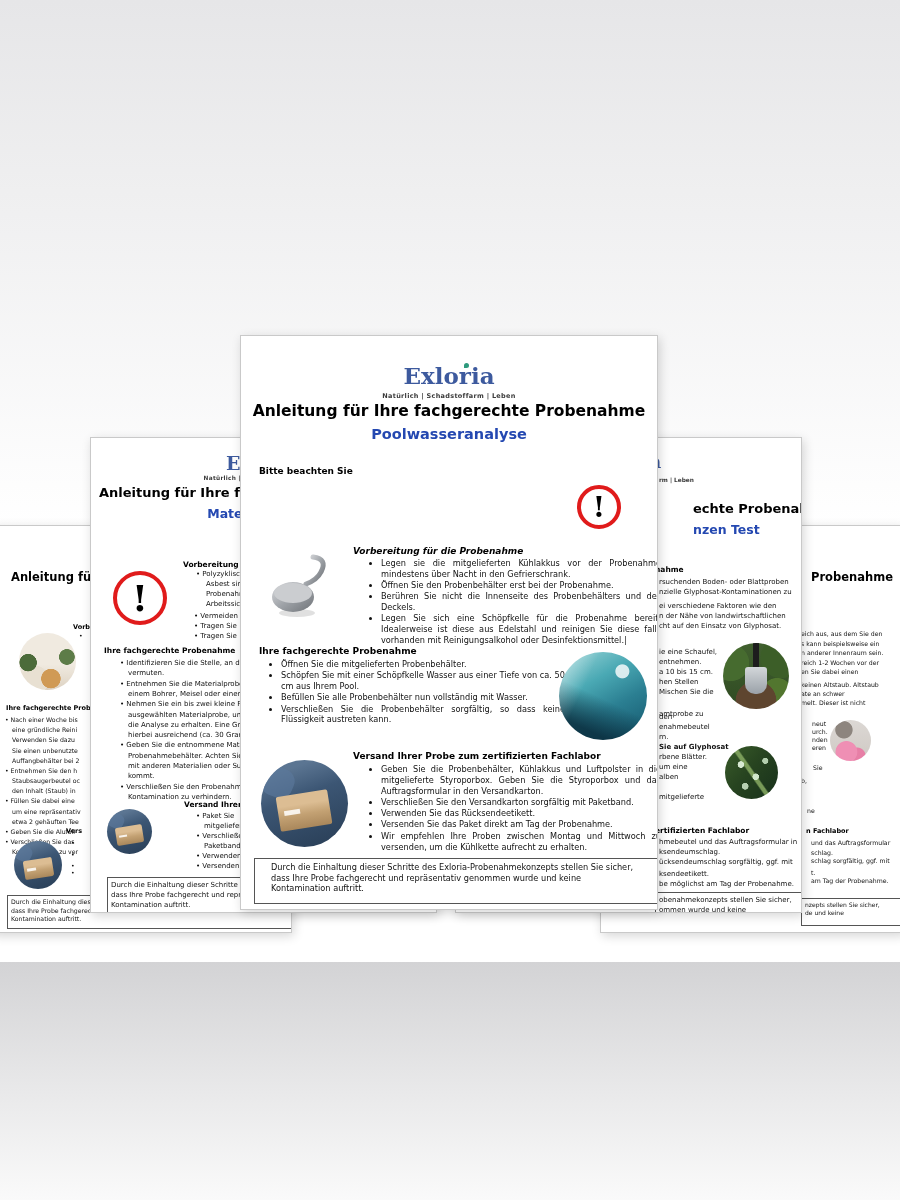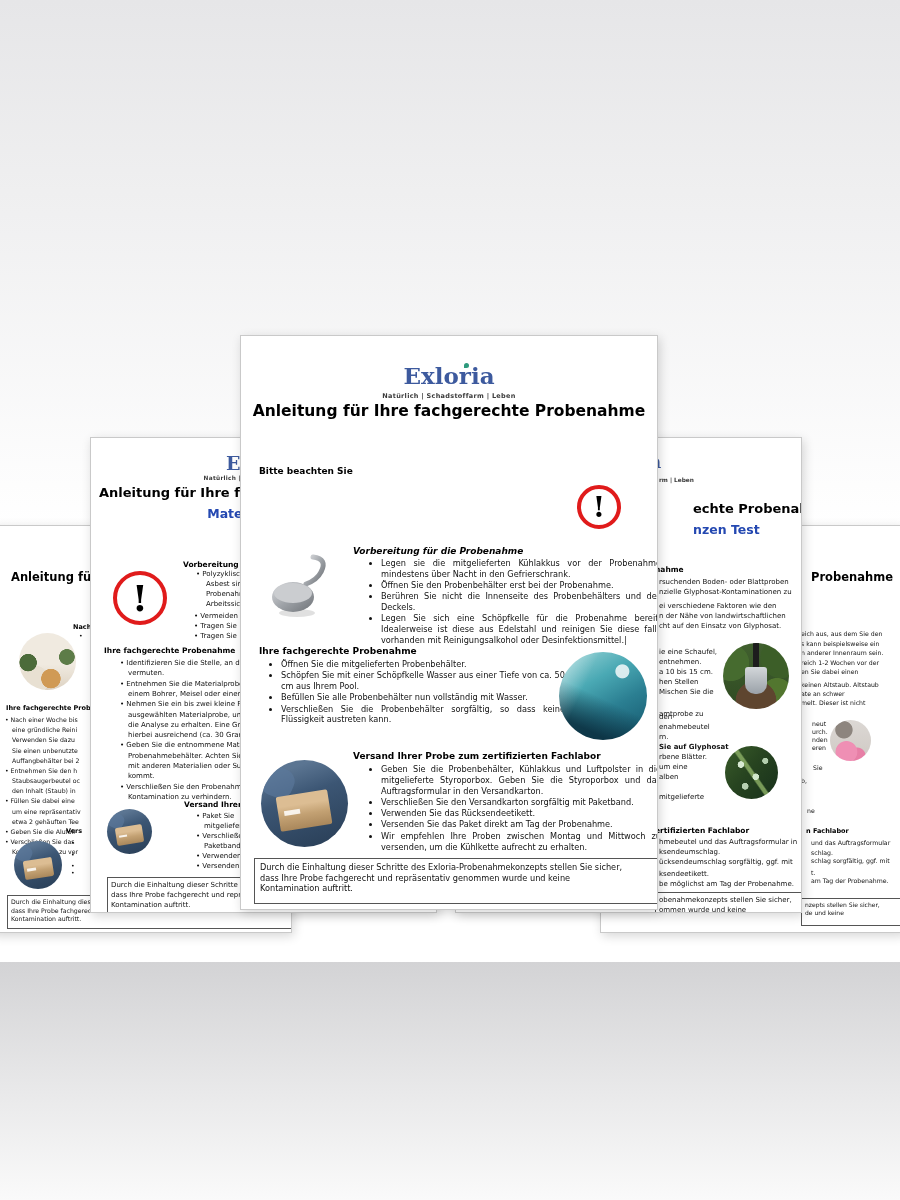--- a/index.html
+++ b/index.html
@@ -69,21 +69,21 @@
 </style>
 </head>
 <body>
 
 <div class="canvas">
   <div class="band"></div>
 
 
   <div class="page" style="left:-10px;top:525px;width:300px;height:406px;z-index:1;">
     <div class="frag h" style="left:20px;top:44px;font-size:11.5px;">Anleitung für I</div>
-    <div class="frag h" style="left:82px;top:97px;font-size:6.5px;">Nach</div>
+    <div class="frag h" style="left:82px;top:97px;font-size:6.5px;">Vorb</div>
     <div class="frag s62" style="left:88px;top:106px;">•</div>
     <div class="img img-room" style="left:28px;top:107px;width:57px;height:57px;"></div>
     <div class="frag h" style="left:15px;top:178px;font-size:6.5px;">Ihre fachgerechte Probe</div>
     <div class="frag s62" style="left:14px;top:190px;">• Nach einer Woche bis</div>
     <div class="frag s62" style="left:21px;top:200px;">eine gründliche Reini</div>
     <div class="frag s62" style="left:21px;top:210px;">Verwenden Sie dazu</div>
     <div class="frag s62" style="left:21px;top:221px;">Sie einen unbenutzte</div>
     <div class="frag s62" style="left:21px;top:231px;">Auffangbehälter bei 2</div>
     <div class="frag s62" style="left:14px;top:241px;">• Entnehmen Sie den h</div>
     <div class="frag s62" style="left:21px;top:251px;">Staubsaugerbeutel oc</div>
@@ -227,20 +227,21 @@
       <div class="frag s7" style="position:static;">obenahmekonzepts stellen Sie sicher,</div>
       <div class="frag s7" style="position:static;">ommen wurde und keine</div>
     </div>
   </div>
 
   <div class="page" style="left:240px;top:335px;width:416px;height:573px;z-index:3;">
     <div class="logo" style="top:26px;font-size:23px;">Exloria</div>
     <div class="idot" style="left:calc(50% + 15px);top:27px;"></div>
     <div class="tagline" style="top:56px;font-size:6.5px;">Natürlich | Schadstoffarm | Leben</div>
     <div class="doctitle" style="top:66px;font-size:15.5px;">Anleitung für Ihre fachgerechte Probenahme</div>
+    <div class="docsub" style="top:90px;font-size:14.5px;">Poolwasseranalyse</div>
 
     <div class="frag h" style="left:18px;top:130px;font-size:9px;">Bitte beachten Sie</div>
     <div class="warn" style="left:336px;top:149px;width:36px;height:36px;font-size:28px;">!</div>
 
     <div class="frag h" style="left:112px;top:210px;font-size:9px;font-style:italic;">Vorbereitung für die Probenahme</div>
     <svg style="position:absolute;left:26px;top:216px;" width="64" height="70" viewBox="0 0 64 70">
       <defs>
           <linearGradient id="lg" x1="0" y1="0" x2="1" y2="1">
         <stop offset="0" stop-color="#dcdde0"></stop>
             <stop offset=".5" stop-color="#9fa3a8"></stop>
@@ -274,19 +275,19 @@
       <div class="carton"></div>
     </div>
     <ul class="blist" style="left:128px;top:428px;width:280px;">
       <li>Geben Sie die Probenbehälter, Kühlakkus und Luftpolster in die mitgelieferte Styroporbox. Geben Sie die Styroporbox und das Auftragsformular in den Versandkarton.</li>
       <li>Verschließen Sie den Versandkarton sorgfältig mit Paketband.</li>
       <li>Verwenden Sie das Rücksendeetikett.</li>
       <li>Versenden Sie das Paket direkt am Tag der Probenahme.</li>
       <li>Wir empfehlen Ihre Proben zwischen Montag und Mittwoch zu versenden, um die Kühlkette aufrecht zu erhalten.</li>
     </ul>
 
-    <div class="fbox" style="left:13px;top:522px;width:392px;height:38px;padding:3px 5px;">
+    <div class="fbox" style="left:13px;top:522px;width:392px;height:38px;padding:3px 16px;">
       <div style="font-size:8.2px;line-height:10.6px;white-space:nowrap;">Durch die Einhaltung dieser Schritte des Exloria-Probenahmekonzepts stellen Sie sicher,</div>
       <div style="font-size:8.2px;line-height:10.6px;white-space:nowrap;">dass Ihre Probe fachgerecht und repräsentativ genommen wurde und keine</div>
       <div style="font-size:8.2px;line-height:10.6px;white-space:nowrap;">Kontamination auftritt.</div>
     </div>
   </div>
 </div>
 
 </body></html>

